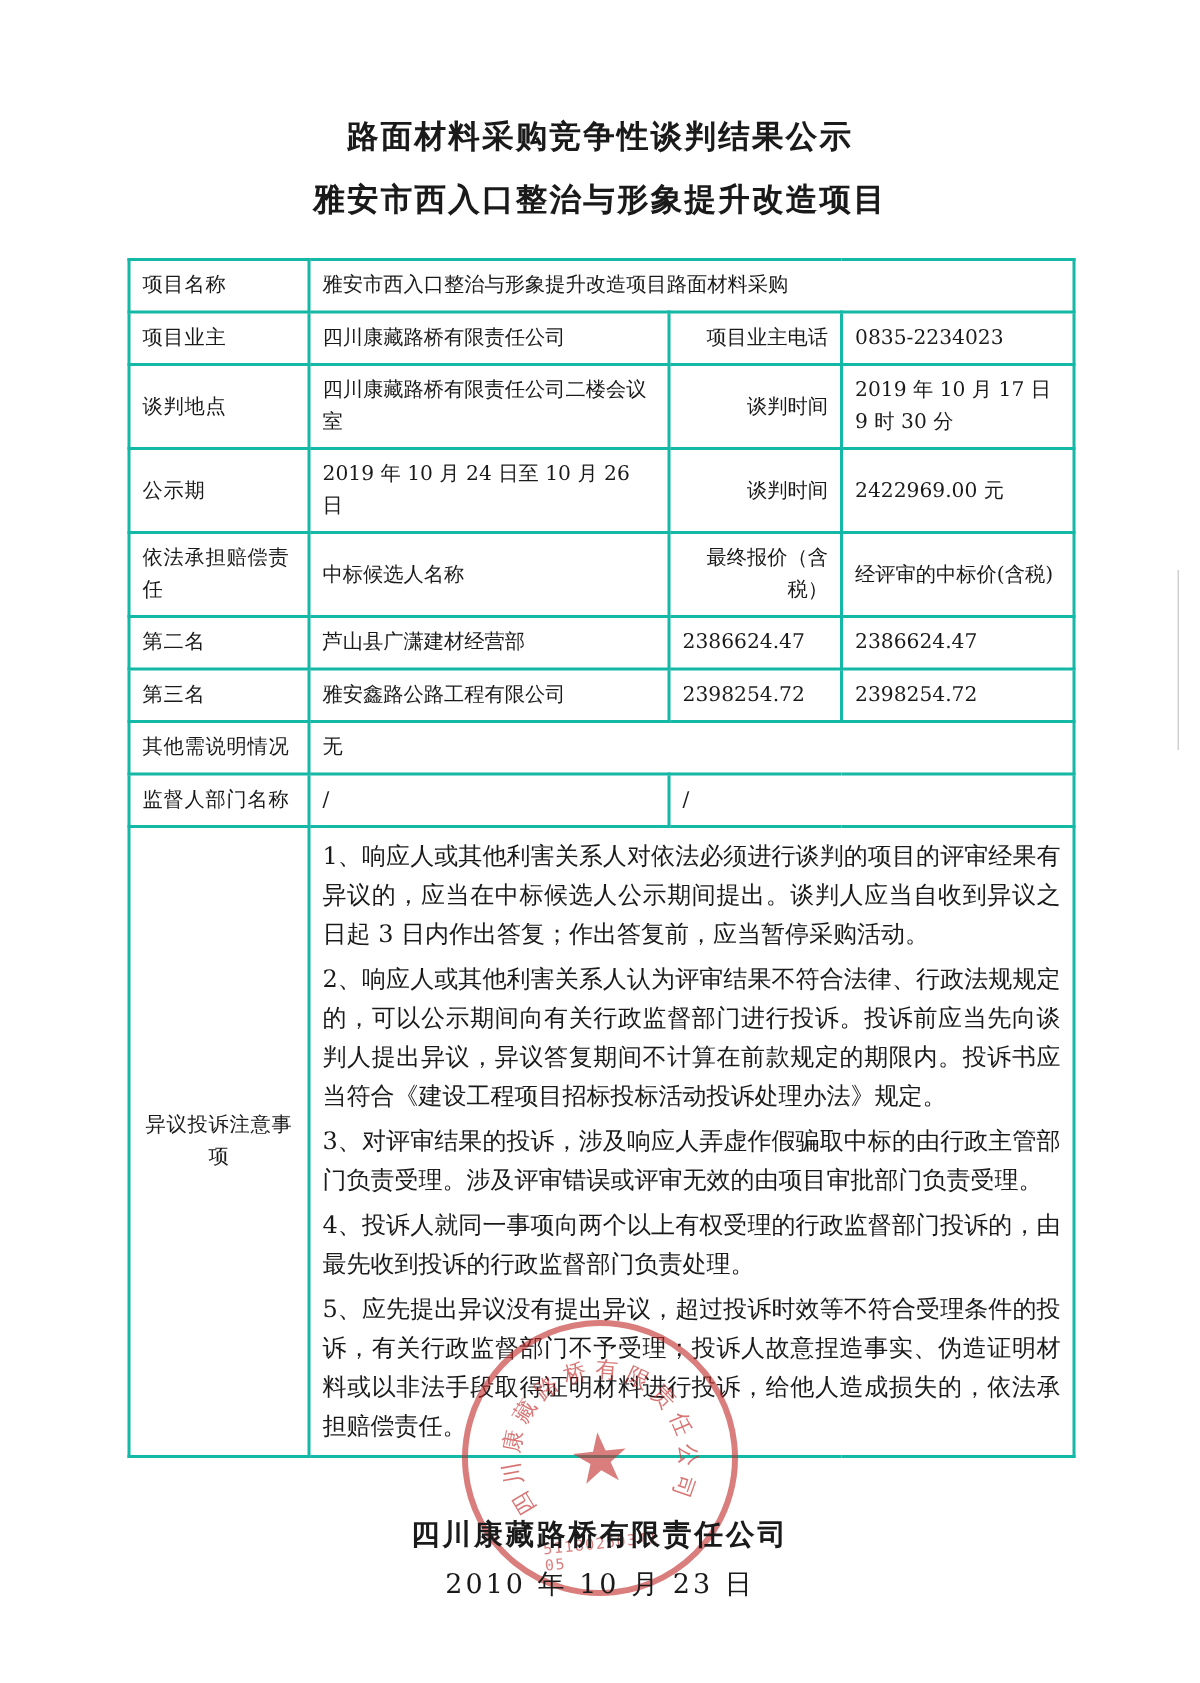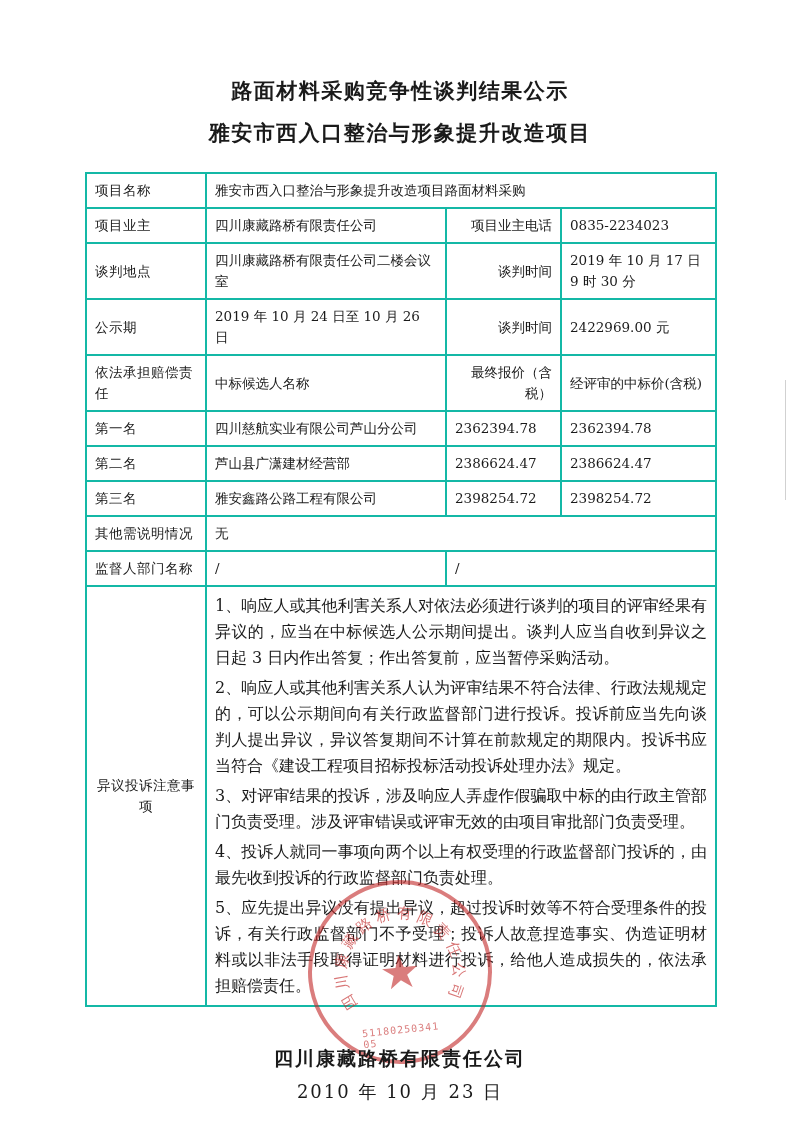--- a/index.html
+++ b/index.html
@@ -187,26 +187,20 @@
         <td class="lbl">公示期</td>
         <td class="val">2019 年 10 月 24 日至 10 月 26 日</td>
         <td class="mid-lbl">谈判时间</td>
         <td class="val">2422969.00 元</td>
       </tr>
       <tr>
         <td class="lbl">依法承担赔偿责任</td>
         <td class="val">中标候选人名称</td>
         <td class="mid-lbl">最终报价（含税）</td>
         <td class="val">经评审的中标价(含税)</td>
-      </tr>
-      <tr>
-        <td class="lbl">第一名</td>
-        <td class="val">四川慈航实业有限公司芦山分公司</td>
-        <td class="val">2362394.78</td>
-        <td class="val">2362394.78</td>
       </tr>
       <tr>
         <td class="lbl">第二名</td>
         <td class="val">芦山县广潇建材经营部</td>
         <td class="val">2386624.47</td>
         <td class="val">2386624.47</td>
       </tr>
       <tr>
         <td class="lbl">第三名</td>
         <td class="val">雅安鑫路公路工程有限公司</td>

